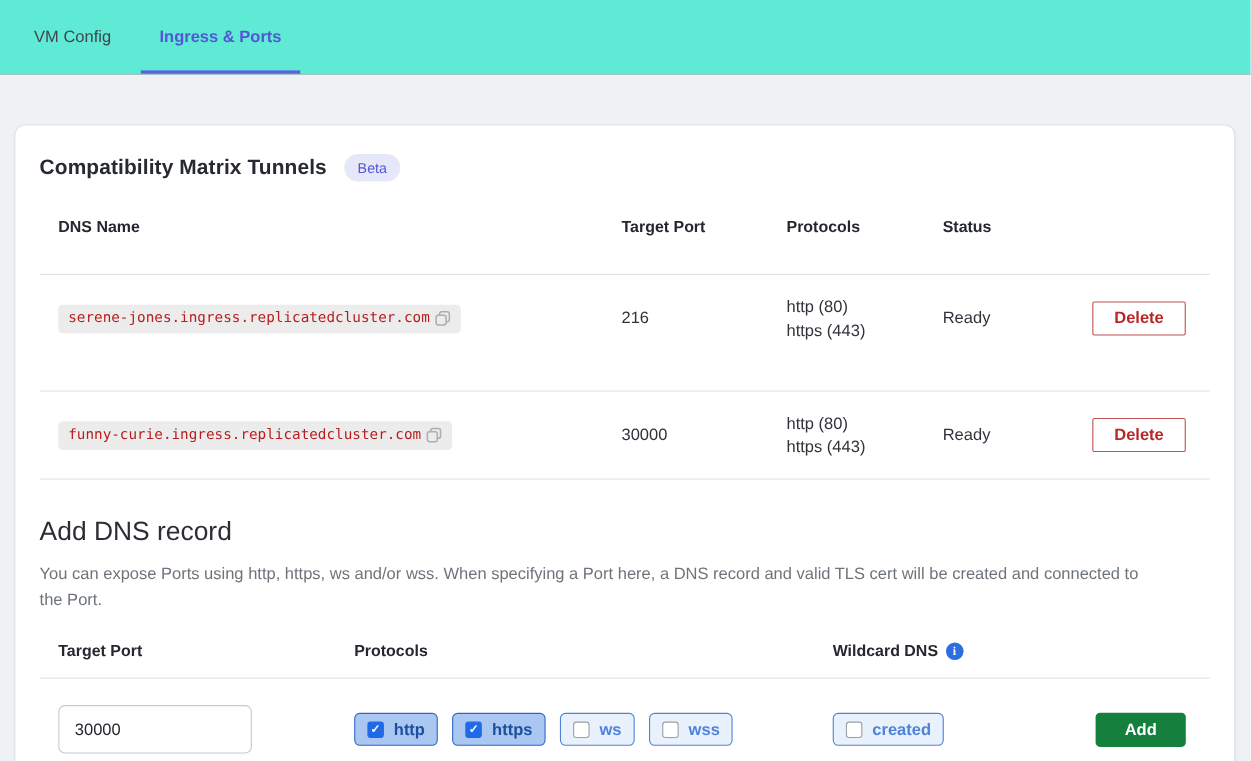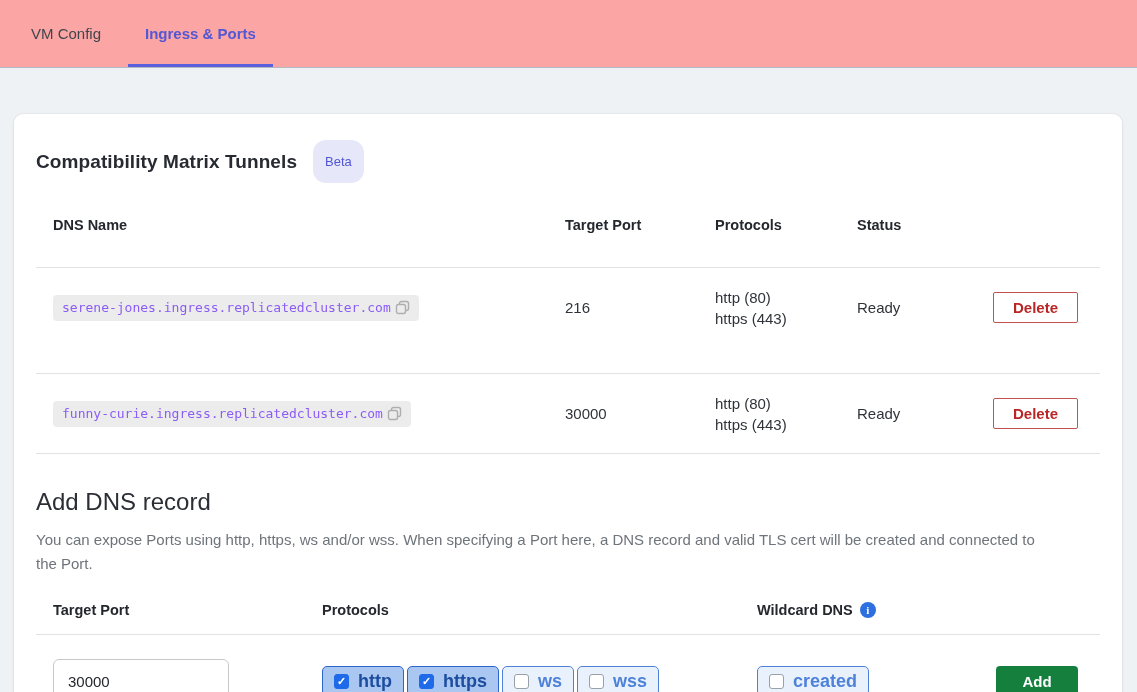--- a/index.html
+++ b/index.html
@@ -10,21 +10,21 @@
     color:#30343a;
     overflow:hidden;
   }
   
   .tabbar{
     height:68px;
     display:flex;
     align-items:stretch;
     padding-left:31px;
     border-bottom:1px solid #b3b9c0;
-    background:#fca5a5;
+    background:#5eead4;
   }
   .tab{
     display:flex; align-items:center;
     font-size:15px; color:#40454c;
     border-bottom:3px solid transparent;
     padding-top:3px;
     margin-right:27px;
     cursor:pointer;
   }
   .tab.active{
@@ -39,21 +39,21 @@
     margin:46px 0 0 14px;
     background:#ffffff;
     border-radius:9px;
     box-shadow:0 1px 3px rgba(40,50,60,.10), 0 0 0 1px rgba(40,50,60,.03);
     padding:26px 22px 20px 22px;
   }
   .title-row{ display:flex; align-items:center; gap:16px; }
   .card-title{ font-size:19px; font-weight:700; color:#272b31; letter-spacing:.1px; }
   .beta-badge{
     background:#e6e7f9; color:#5257d3;
-    font-size:13px; padding:14px 12px; border-radius:13px;
+    font-size:13px; padding:5px 12px; border-radius:13px;
   }
   .divider{ height:1px; background:#e1e3e6; }
   
   .tbl{ margin-top:22px; }
   .tbl-head, .tbl-row{
     display:flex; align-items:center;
     padding-left:17px;
     margin-top:26px;
   }
   .col-dns{ width:512px; }
@@ -62,21 +62,21 @@
   .col-status{ width:121px; }
   .col-action{ flex:1; display:flex; justify-content:flex-end; padding-right:22px; }
   .tbl-head{ height:32px; margin-bottom:12px; }
   .tbl-head .hdr{ font-size:14.5px; font-weight:700; color:#24282e; }
   .tbl-row{ height:80px; border-top:1px solid #e1e3e6; font-size:15px; color:#30343a; }
   .dns-pill{
     display:inline-flex; align-items:center; gap:4px;
     background:#ececec; border-radius:4px;
     padding:5px 8px 5px 9px;
     font-family:"DejaVu Sans Mono", monospace;
-    font-size:13px; color:#8b5cf6;
+    font-size:13px; color:#b91c1c;
   }
   .copy-icon{ display:inline-flex; cursor:pointer; opacity:.75; }
   .proto-lines div{ line-height:21px; }
   .delete-btn{
     background:#ffffff; color:#b92626;
     border:1px solid #c05252; border-radius:2px;
     font-size:15px; font-weight:700;
     padding:6px 19px; cursor:pointer;
     font-family:"Liberation Sans", sans-serif;
   }
@@ -107,23 +107,23 @@
     border:1px solid #c6cacd; border-radius:6px;
     font-size:15px; color:#24282e; padding:0 14px;
     font-family:"Liberation Sans", sans-serif;
     outline:none; background:#fff;
   }
   .chips{ display:flex; align-items:center; }
   .chip{
     display:inline-flex; align-items:center; gap:9px;
     height:30px; padding:0 11px;
     border-radius:5px; cursor:pointer;
-    font-size:18px; font-weight:700;
+    font-size:15px; font-weight:700;
     background:#e9f1fc; border:1px solid #4d82d8; color:#4d82d8;
-    margin-right:3px;
+    margin-right:13px;
   }
   .chip .cbx{
     width:15px; height:15px; border-radius:3px;
     background:#ffffff; border:1.5px solid #9aa0a6;
     display:inline-flex; align-items:center; justify-content:center;
     flex:0 0 auto;
   }
   .chip.checked{ background:#a9c7f1; border-color:#2d66c9; color:#1d4d9e; }
   .chip.checked .cbx{ background:#1f6ae8; border-color:#1f6ae8; }
   .chip.checked .cbx::after{ content:"\2713"; color:#fff; font-size:11px; font-weight:700; line-height:1; }

